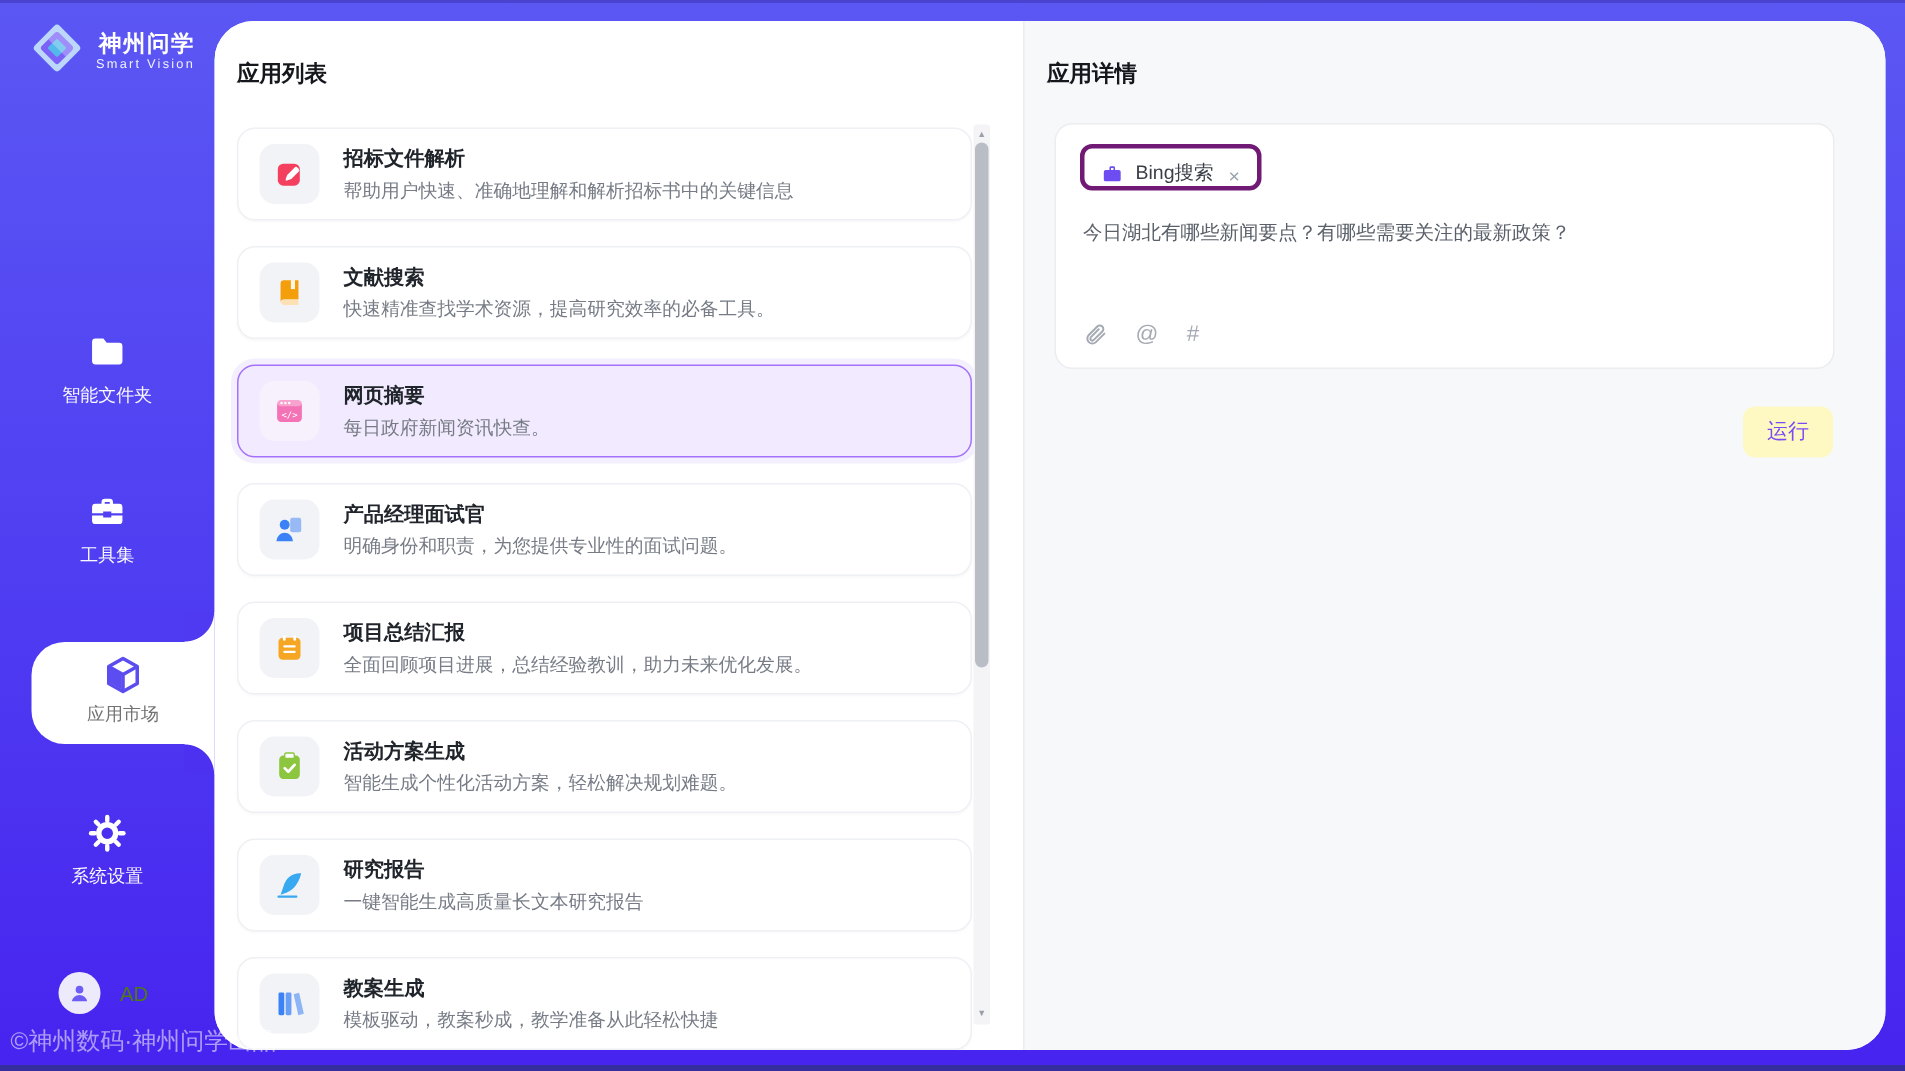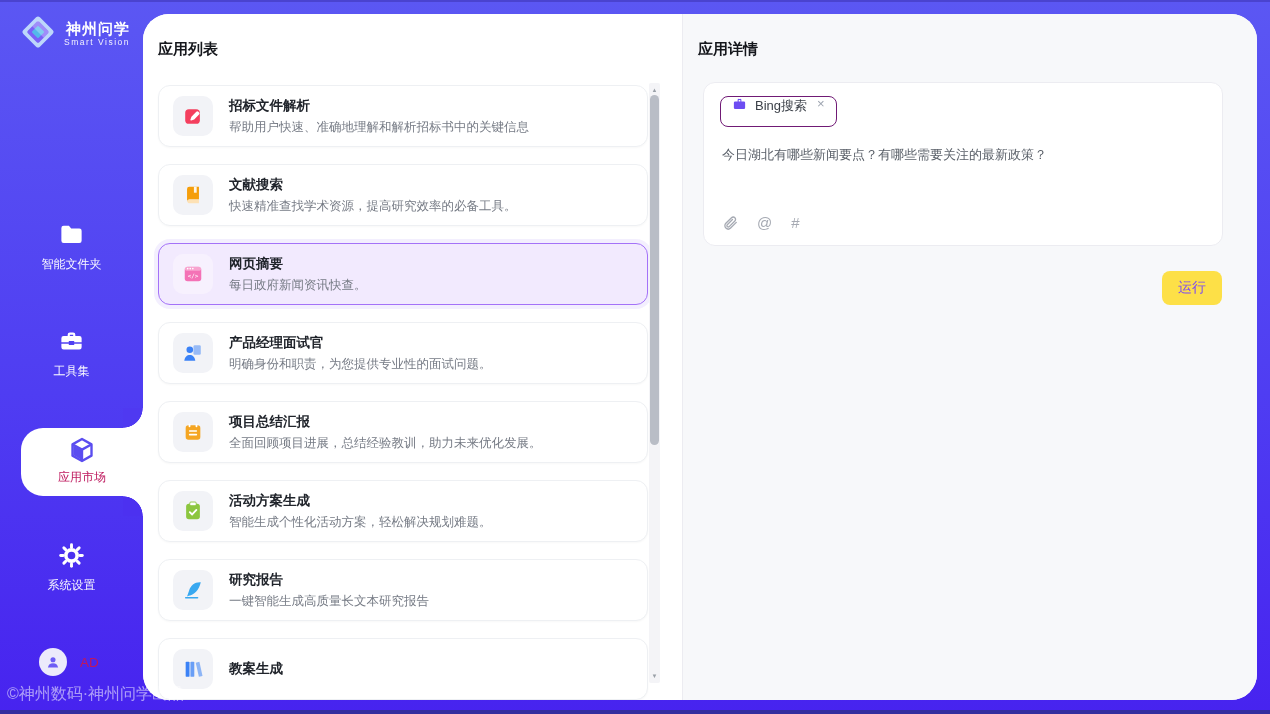--- a/index.html
+++ b/index.html
@@ -19,29 +19,29 @@
   .brand-name{font-size:15px;font-weight:700;letter-spacing:1px;}
   .brand-sub{font-size:8.5px;letter-spacing:1.5px;opacity:.92;}
   .nav-item{position:absolute;left:0;width:143px;text-align:center;cursor:pointer;}
   .nav-icon{display:block;margin:0 auto 5px;width:28px;height:28px;}
   .nav-icon svg{display:block;margin:auto;}
   .nav-label{font-size:12px;color:rgba(255,255,255,.97);}
   .u{text-underline-offset:3px;}
 
   .active-blob{position:absolute;left:21px;top:428px;width:122px;height:68px;background:#fff;
     border-radius:22px 0 0 22px;text-align:center;padding-top:7px;cursor:pointer;z-index:6;}
-  .active-blob .nav-label{color:#be185d;}
+  .active-blob .nav-label{color:#737373;}
   .active-blob .nav-icon{margin-bottom:2px;width:30px;height:30px;}
   .fillet{position:absolute;left:123px;width:20px;height:20px;z-index:6;}
   .fillet-top{top:408px;background:radial-gradient(circle 20px at 0 0,#4f39f1 0 19.4px,#fff 20px);}
   .fillet-bottom{top:496px;background:radial-gradient(circle 20px at 0 100%,#4c31f0 0 19.4px,#fff 20px);}
 
   .user-row{position:absolute;left:39px;top:648px;display:flex;align-items:center;gap:13px;cursor:pointer;}
   .avatar{width:28px;height:28px;border-radius:50%;background:#eceafb;display:flex;align-items:center;justify-content:center;}
-  .user-name{font-size:13.5px;color:#be185d;}
+  .user-name{font-size:13.5px;color:#4d7c0f;}
   .sidebar-footer{position:absolute;left:7px;top:684px;font-size:16px;color:rgba(255,255,255,.55);white-space:nowrap;}
 
   
   .content{position:absolute;left:143px;top:14px;width:1114px;height:686px;background:#fff;
     border-radius:26px;overflow:hidden;z-index:4;}
 
   
   .panel-list{position:absolute;left:0;top:0;width:539px;height:686px;background:#fff;}
   .panel-title{position:absolute;left:15px;top:26px;font-size:15px;font-weight:700;color:#15171c;}
   .card-list{position:absolute;left:0;top:0;width:539px;height:686px;}
@@ -57,28 +57,28 @@
 
   
   .sb{position:absolute;left:506px;top:69px;width:11px;height:600px;background:#f4f4f7;border-radius:2px;}
   .sb-arrow{position:absolute;left:0;width:11px;text-align:center;font-size:6px;color:#9aa0a8;line-height:10px;cursor:pointer;}
   .sb-up{top:2px;} .sb-down{bottom:2px;}
   .sb-thumb{position:absolute;left:1px;top:12px;width:9px;height:350px;background:#b9bdc6;border-radius:5px;cursor:pointer;}
 
   
   .panel-detail{position:absolute;left:539px;top:0;width:575px;height:686px;background:#f7f8fa;border-left:1px solid #ececf1;}
   .detail-card{position:absolute;left:20px;top:68px;width:520px;height:164px;background:#fff;border:1px solid #ececf1;border-radius:12px;}
-  .tool-tag{position:absolute;left:16px;top:13px;display:inline-flex;align-items:flex-start;gap:8px;height:31px;
-    padding:0 11px;border:1px solid #701a75;border-radius:8px;background:#fff;cursor:default;}
+  .tool-tag{position:absolute;left:16px;top:13px;display:inline-flex;align-items:flex-end;gap:8px;height:31px;
+    padding:0 11px;border:3px solid #701a75;border-radius:8px;background:#fff;cursor:default;}
   .tool-tag-label{font-size:13px;color:#3a3f47;}
   .tag-close{font-size:13px;color:#9ca3af;margin-left:2px;cursor:pointer;line-height:1;}
   .prompt-text{position:absolute;left:18px;top:62px;right:18px;font-size:13px;color:#5a6069;line-height:1.5;}
   .attach-row{position:absolute;left:18px;bottom:14px;display:flex;align-items:center;gap:19px;}
   .attach{color:#a6aab3;font-size:15px;cursor:pointer;display:flex;align-items:center;}
-  .run-btn{position:absolute;right:35px;top:257px;background:#fde047;color:#7c4af5;font-size:14px;
+  .run-btn{position:absolute;right:35px;top:257px;background:#fef9c3;color:#7c4af5;font-size:14px;
     padding:8px 16px;border:none;border-radius:8px;cursor:pointer;font-family:inherit;}
 </style>
 </head>
 <body>
 
 <div class="edge-top"></div>
 <div class="edge-bottom"></div>
 
 <aside class="sidebar">
   <div class="brand">
@@ -266,20 +266,21 @@
         <div class="app-card" style="top: 624px;">
           <div class="tile">
             <svg width="22" height="22" viewBox="0 0 24 24">
               <rect x="4" y="4" width="4.2" height="16.5" rx="1" fill="#3b82f6"></rect>
               <rect x="9.2" y="4" width="4.2" height="16.5" rx="1" fill="#3b82f6" opacity=".75"></rect>
               <path d="M15 5.2l4-1 3.4 15.3-4 1z" fill="#3b82f6" opacity=".55"></path>
             </svg>
           </div>
           <div class="meta">
             <div class="t">教案生成</div>
+            <div class="d">模板驱动，教案秒成，教学准备从此轻松快捷</div>
           </div>
         </div>
       </div>
     <div class="sb">
       <div class="sb-arrow sb-up">▲</div>
       <div class="sb-thumb"></div>
       <div class="sb-arrow sb-down">▼</div>
     </div>
   </section>
 

